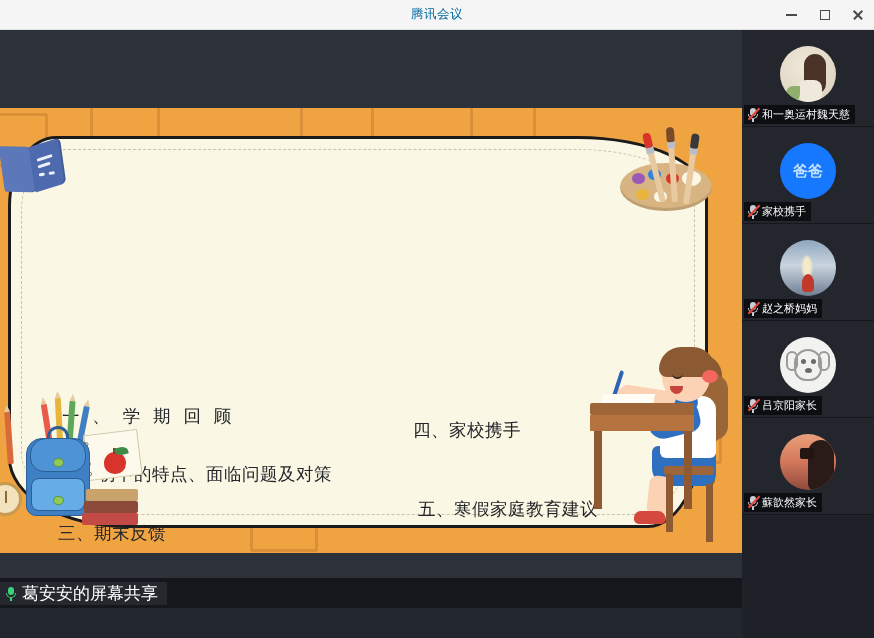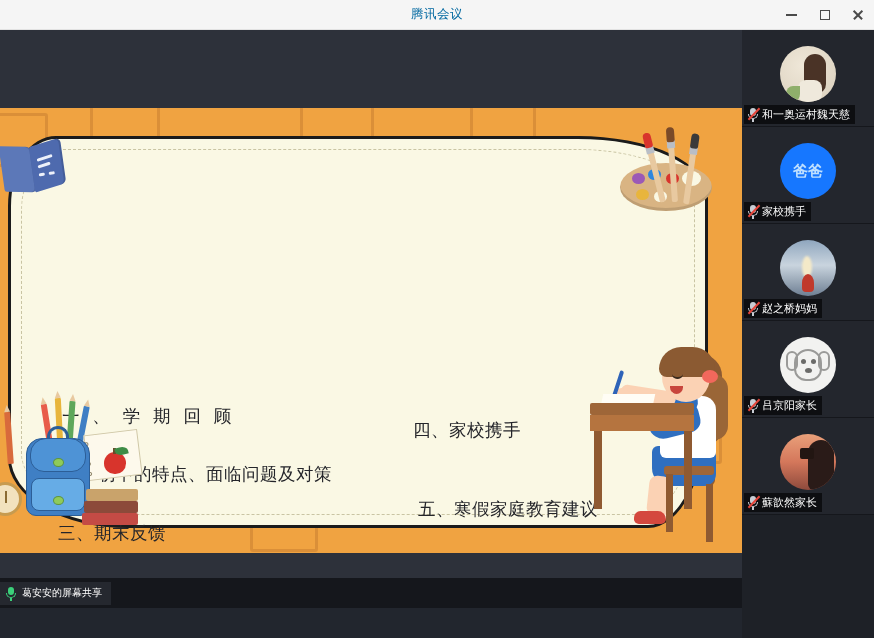--- a/index.html
+++ b/index.html
@@ -163,21 +163,21 @@
   .mic.on .cap{background:#3BD07A;} .mic.on .arc{border-color:#3BD07A;} .mic.on .stem{background:#3BD07A;}
   .mic.off .cap{background:#C9CDD4;} .mic.off .arc{border-color:#C9CDD4;} .mic.off .stem{background:#C9CDD4;}
   .mic.off:after { content:""; position:absolute; left:-1px; top:6px; width:16px; height:2px; background:#E5453B;
                    transform:rotate(-46deg); transform-origin:center; }
 
   
   .statusbar { position:absolute; left:0; bottom:0; width:742px; height:30px; background:#15171c;
                display:flex; align-items:center; }
   .share-pill { display:flex; align-items:center; gap:5px; height:23px; padding:0 9px 0 5px;
                 background:#25282f; }
-  .share-pill .txt { font-size:10px; color:#ffffff; white-space:nowrap; }
+  .share-pill .txt { font-size:17px; color:#ffffff; white-space:nowrap; }
 </style>
 </head>
 <body>
 
 <div id="app">
 
   <div class="titlebar">
     <div class="titlebar-title">腾讯会议</div>
     <div class="win-controls">
       <div class="win-btn">

